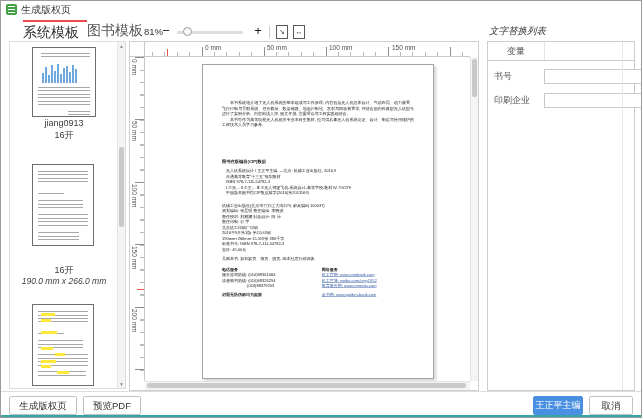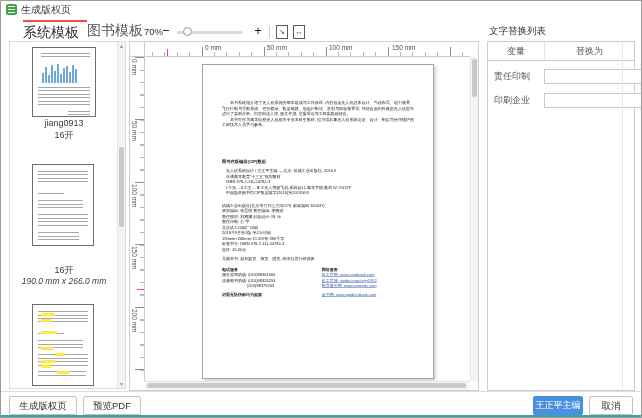--- a/index.html
+++ b/index.html
@@ -91,21 +91,21 @@
   .pg-net div{text-decoration:underline;color:#3a62a8;}
   .pg-bottom{display:flex;margin-top:6px;}
   .pg-bottom .bl{width:52%;font-weight:bold;}
   .pg-bottom .br{width:48%;text-decoration:underline;color:#3a62a8;}
   .pv-vscroll{position:absolute;right:0;top:15px;width:8px;bottom:9px;background:#f4f4f4;border-left:1px solid #e4e4e4;box-sizing:border-box;}
   .pv-vthumb{position:absolute;left:1px;top:2px;width:5px;height:38px;background:#c9c9c9;border-radius:2px;}
   .pv-hscroll{position:absolute;left:15px;bottom:0;right:8px;height:9px;background:#f4f4f4;border-top:1px solid #e4e4e4;box-sizing:border-box;}
   .pv-hthumb{position:absolute;left:2px;top:1px;right:4px;height:5px;background:#c9c9c9;border-radius:2px;}
 
   
-  .rp-title{position:absolute;left:488px;top:24px;font-size:9.5px;color:#333;}
+  .rp-title{position:absolute;left:488px;top:24px;font-size:9.5px;color:#333;font-style:italic;}
   .rp-box{position:absolute;left:486px;top:40px;width:148px;height:350px;border:1px solid #ccc;background:#fff;box-sizing:border-box;}
   .rp-head{display:flex;height:18px;border-bottom:1px solid #ccc;font-size:9px;color:#555;line-height:18px;}
   .rp-head .c1{width:56px;text-align:center;border-right:1px solid #e5e5e5;}
   .rp-head .c2{flex:1;text-align:center;}
   .rp-gutter{position:absolute;top:0;bottom:0;right:11px;width:1px;background:#e8e8e8;}
   .rp-row{display:flex;align-items:center;height:23px;padding:0 14px 0 6px;margin-top:1px;}
   .rp-rows{padding-top:3px;}
   .rp-label{flex:0 0 50px;font-size:9px;color:#555;}
   .rp-input{flex:1;height:15px;border:1px solid #c9c9c9;background:#fff;box-sizing:border-box;font-size:9px;padding:0 2px;}
 
@@ -126,21 +126,21 @@
   <div class="titlebar">
     <span class="app-icon">
         <i></i>
       </span>
     <span class="title-text">生成版权页</span>
   </div>
 
   <div class="tab tab1 active">系统模板</div>
   <div class="tab tab2">图书模板</div>
 
-  <span class="zoom-label">70%</span>
+  <span class="zoom-label">81%</span>
   <span class="tb-btn btn-minus">−</span>
   <div class="slider-track"></div>
   <div class="slider-thumb"></div>
   <span class="tb-btn btn-plus">+</span>
   <div class="tb-sep"></div>
   <div class="tb-icon icon-fitpage">↘</div>
   <div class="tb-icon icon-fitwidth">↔</div>
 
   <div class="sidebar">
 
@@ -283,26 +283,25 @@
     </div>
     <div class="pv-hscroll">
       <div class="pv-hthumb"></div>
     </div>
   </div>
 
   <div class="rp-title">文字替换列表</div>
   <div class="rp-box">
     <div class="rp-head">
       <div class="c1">变量</div>
-      <div class="c2">替换为</div>
     </div>
     <div class="rp-gutter"></div>
     <div class="rp-rows">
         <div class="rp-row">
-        <span class="rp-label">责任印制</span>
+        <span class="rp-label">书号</span>
         <input class="rp-input" type="text" value="" style="">
       </div>
         <div class="rp-row">
         <span class="rp-label">印刷企业</span>
         <input class="rp-input" type="text" value="" style="">
       </div>
       </div>
   </div>
 
   <div class="footer-sep"></div>

